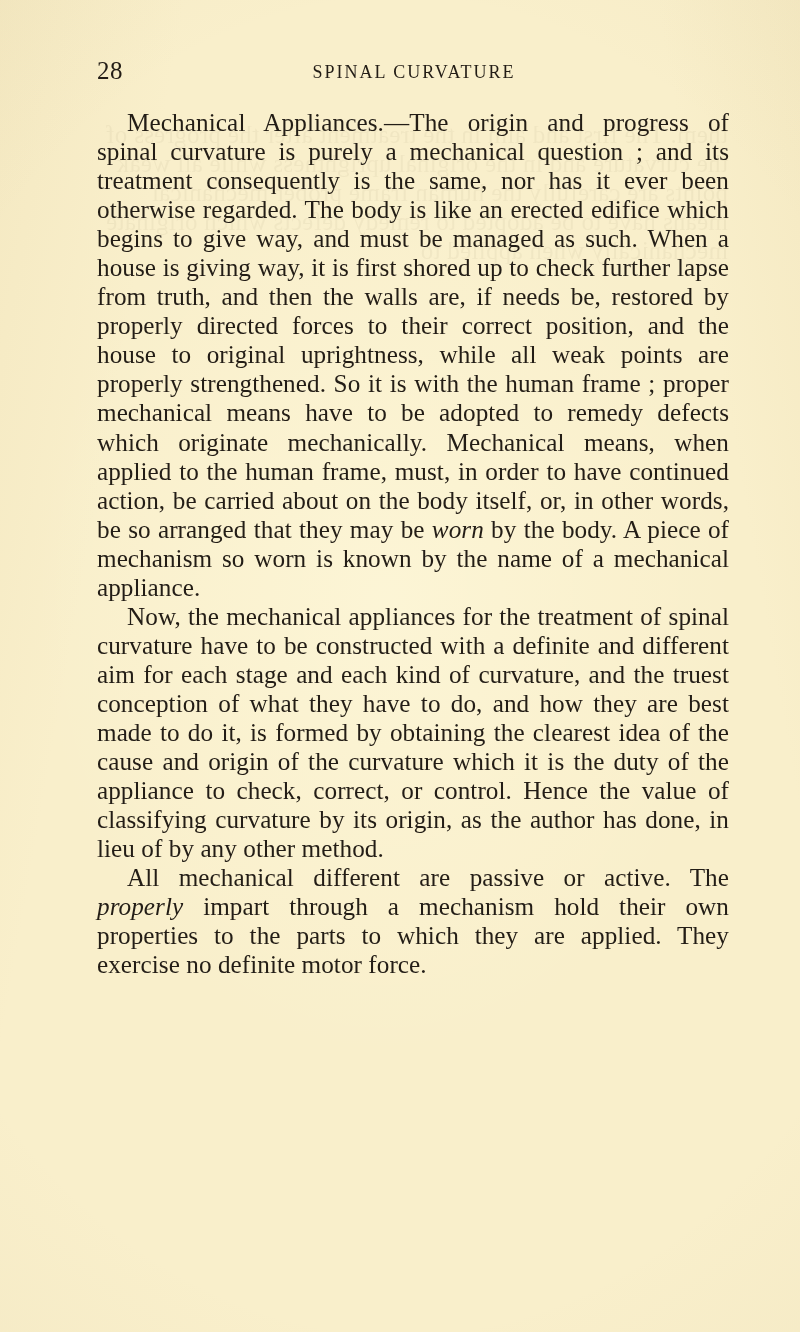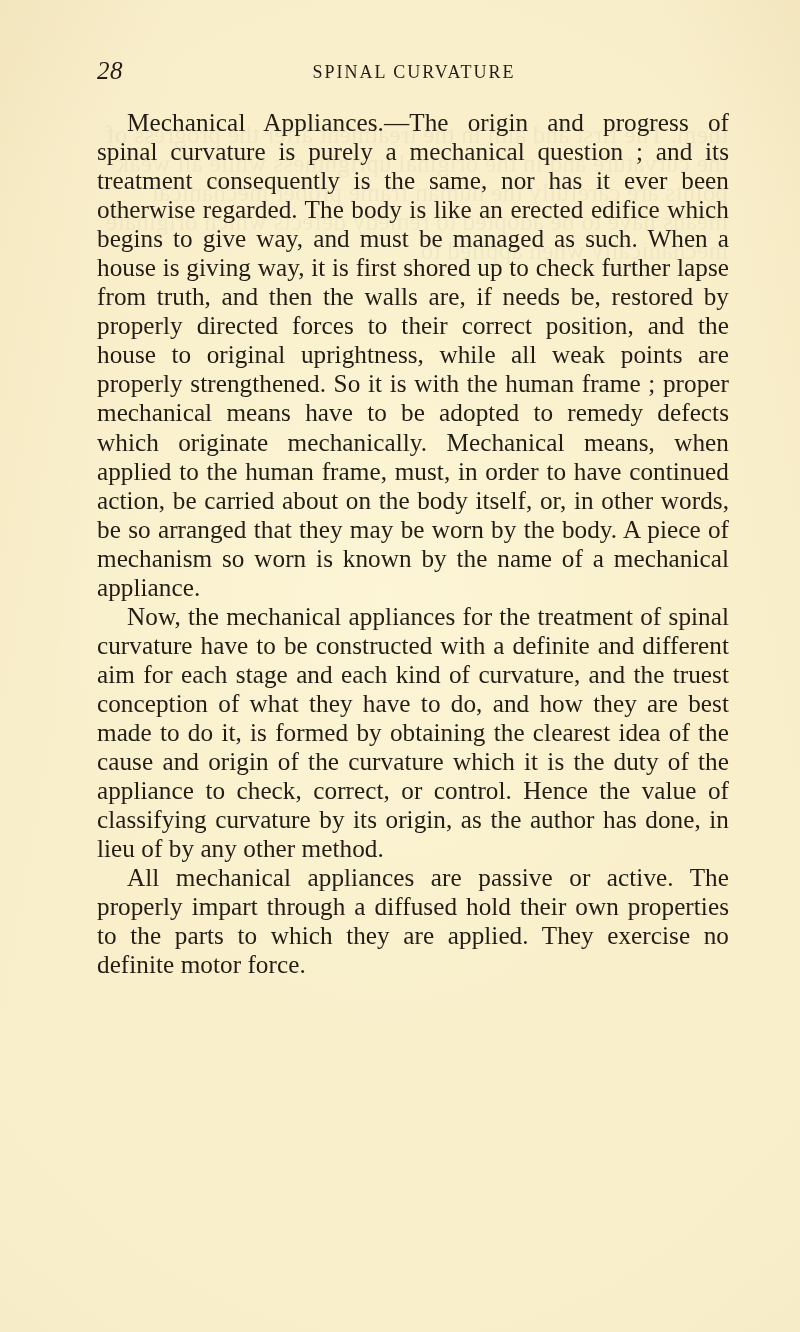--- a/index.html
+++ b/index.html
@@ -58,21 +58,20 @@
     width: 632px;
     height: 26px;
   }
   .folio {
     position: absolute;
     left: 0;
     top: 0;
     font-size: 25px;
     line-height: 26px;
     letter-spacing: .5px;
-    font-style: italic;
   }
   .head-title {
     position: absolute;
     left: 0;
     top: 2px;
     width: 632px;
     text-align: center;
     font-size: 18px;
     line-height: 24px;
     letter-spacing: 2.0px;
@@ -93,20 +92,21 @@
   }
   .body-text p {
     margin: 0;
     text-indent: 30px;
   }
   .lead-term {
     font-weight: normal;
     letter-spacing: .1px;
   }
   .emph {
+    font-style: italic;
   }
 </style>
 </head>
 <body>
 
 <div class="paper-grain"></div>
 <div class="bleed-through">
   them. The first and aim in the treatment after the progress of the curvature and in the
   original uprightness while all weak points are carefully the human frame proper mechanical
   means have to be adopted to remedy defects which originate mechanically when applied to
@@ -119,16 +119,16 @@
     <span class="head-title">SPINAL CURVATURE</span>
   </div>
 
   <div class="body-text">
 
     <p><span class="lead-term">Mechanical Appliances.</span><span>—The origin and progress of spinal curvature is purely a mechanical question ; and its treatment consequently is the same, nor has it ever been otherwise regarded.  The body is like an erected edifice which begins to give way, and must be managed as such.  When a house is giving way, it is first shored up to check further lapse from truth, and then the walls are, if needs be, restored by properly directed forces to their correct position, and the house to original uprightness, while all weak points are properly strengthened. So it is with the human frame ; proper mechanical means have to be adopted to remedy defects which originate mechanically.  Mechanical means, when applied to the human frame, must, in order to have continued action, be carried about on the body itself, or, in other words, be so arranged that they may be </span><span class="emph">worn</span><span> by the body.  A piece of mechanism so worn is known by the name of a mechanical appliance.</span></p>
 
     <p><span>Now, the mechanical appliances for the treatment of spinal curvature have to be constructed with a definite and different aim for each stage and each kind of curvature, and the truest conception of what they have to do, and how they are best made to do it, is formed by obtaining the clearest idea of the cause and origin of the curvature which it is the duty of the appliance to check, correct, or control.  Hence the value of classifying curvature by its origin, as the author has done, in lieu of by any other method.</span></p>
 
 
-    <p><span>All mechanical appliances are passive or active. The </span><span class="emph">properly</span><span> impart through a diffused hold their own properties to the parts to which they are applied.  They exercise no definite motor force.</span></p>
+    <p><span>All mechanical different are passive or active. The </span><span class="emph">properly</span><span> impart through a mechanism hold their own properties to the parts to which they are applied.  They exercise no definite motor force.</span></p>
 
   </div>
 </div>
 
 </body></html>

